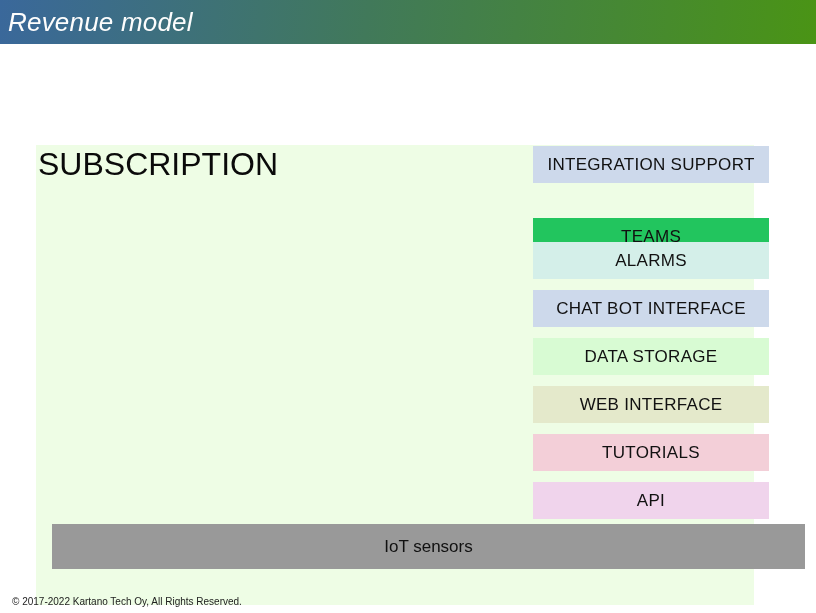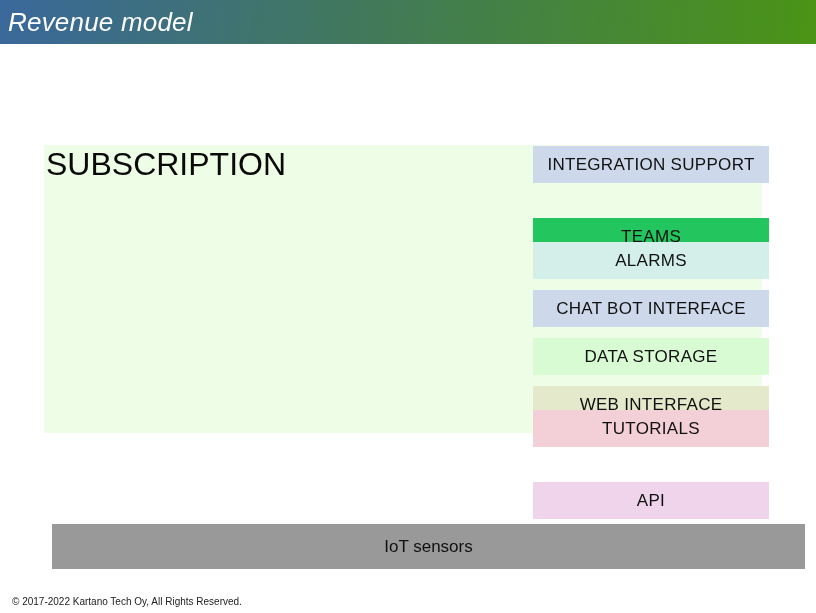--- a/index.html
+++ b/index.html
@@ -28,22 +28,22 @@
     font-size: 26px;
     padding-left: 8px;
     letter-spacing: 0.2px;
     white-space: nowrap;
     font-style: italic;
   }
   .tier {
     position: absolute;
   }
   .tier-subscription {
-    left: 44px; top: 145px;
-    width: 718px; height: 288px;
+    left: 36px; top: 145px;
+    width: 718px; height: 460px;
   }
   .tier-freemium {
     left: 245px; top: 385px;
     width: 525px; height: 131px;
   }
   .tier-label {
     position: absolute;
     left: 2px; top: 2px;
     font-size: 32px;
     color: #0a0a0a;
@@ -98,21 +98,21 @@
   <div class="feature-box" style="top: 194px; background-color: #22c55e; margin-top: 24px;">TEAMS</div>
 
   <div class="feature-box" style="top: 242px; background-color: rgb(212, 239, 233);">ALARMS</div>
 
   <div class="feature-box" style="top: 290px; background-color: rgb(205, 217, 235);">CHAT BOT INTERFACE</div>
 
   <div class="feature-box" style="top: 338px; background-color: rgb(216, 251, 211);">DATA STORAGE</div>
 
   <div class="feature-box" style="top: 386px; background-color: rgb(228, 233, 203);">WEB INTERFACE</div>
 
-  <div class="feature-box" style="top: 410px; background-color: rgb(243, 207, 216);">TUTORIALS</div>
+  <div class="feature-box" style="top: 434px; background-color: rgb(243, 207, 216);">TUTORIALS</div>
 
   <div class="feature-box" style="top: 482px; background-color: rgb(240, 212, 236);">API</div>
 
   <div class="base-bar" style="background-color: rgb(153, 153, 153);">IoT sensors</div>
 
   <div class="copyright">© 2017-2022 Kartano Tech Oy, All Rights Reserved.</div>
 
 </div>
 
 </body></html>

